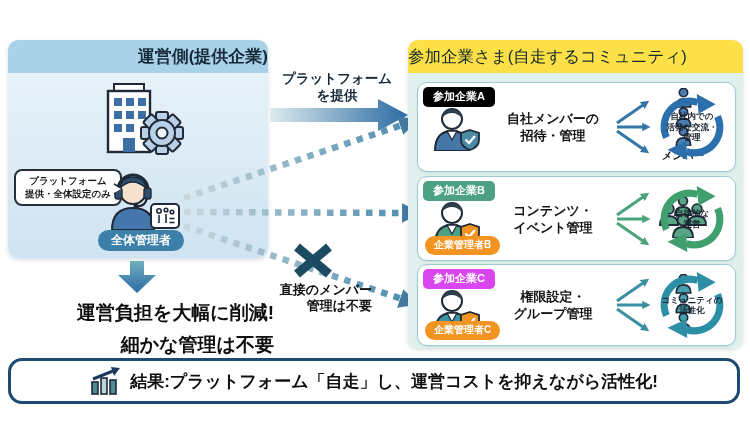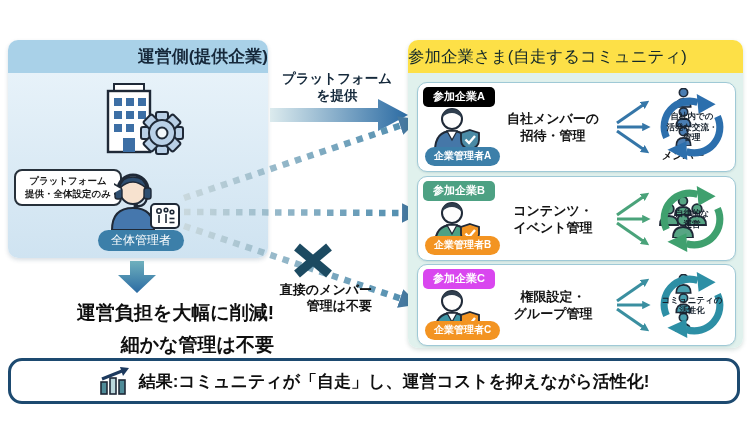--- a/index.html
+++ b/index.html
@@ -16,21 +16,21 @@
   .panel-left-body{position:relative;height:185px;background:linear-gradient(180deg,#e7f2f9,#cfe3f1);
               border-radius:0 0 10px 10px;}
   .bubble{position:absolute;left:6px;top:96px;width:100px;background:#fff;border:2px solid #26303a;
           border-radius:8px;padding:4px 2px;font-size:9.5px;line-height:12.5px;font-weight:bold;
           text-align:center;color:#1a1a1a;}
   .bubble:after{content:"";position:absolute;right:-10px;top:12px;border:6px solid transparent;
           border-left:10px solid #26303a;}
   .bubble:before{content:"";position:absolute;right:-5px;top:14px;border:4px solid transparent;
           border-left:7px solid #fff;z-index:1;}
   .admin-badge{position:absolute;left:90px;top:157px;width:86px;height:21px;line-height:21px;
-          background:#3c7fa9;border-radius:11px;color:#fff;font-size:12px;font-weight:normal;text-align:center;}
+          background:#3c7fa9;border-radius:11px;color:#fff;font-size:12px;font-weight:bold;text-align:center;}
   .benefit{position:absolute;left:0;top:297px;width:274px;text-align:right;
            font-size:19px;line-height:32px;font-weight:bold;color:#0f0f0f;}
 
   
   .provide-label{position:absolute;left:272px;top:70px;width:130px;text-align:center;
            font-size:13.5px;line-height:17px;font-weight:bold;color:#15293b;}
   .no-direct-label{position:absolute;left:250px;top:282px;width:122px;text-align:right;
            font-size:13px;line-height:16px;font-weight:bold;color:#101010;}
 
   
@@ -191,21 +191,20 @@
       <div class="card card-a">
         <span class="tag tag-a">参加企業A</span>
         <svg class="person-svg" width="50" height="44" viewBox="0 0 50 44">
           <circle cx="21" cy="12" r="10" fill="#fdfdfd" stroke="#1f2937" stroke-width="2"></circle>
           <path d="M11,11 Q12,2 21,2 Q30,2 31,11 Q26,6 21,6 Q15,6 11,11 Z" fill="#2f3e4e"></path>
           <path d="M4,44 Q4,24 21,24 Q38,24 38,44 Z" fill="#4577a8" stroke="#1f2937" stroke-width="2"></path>
           <polygon points="16,24 26,24 21,33" fill="#fff" stroke="#1f2937" stroke-width="1.3"></polygon>
           <path d="M39,23 L48,26 L48,33 Q48,40 39,43 Q30,40 30,33 L30,26 Z" fill="#4a8aa5" stroke="#1f2937" stroke-width="1.8"></path>
           <polyline points="34.5,32.5 38,36 44,29" fill="none" stroke="#fff" stroke-width="2.4"></polyline>
         </svg>
-        <span class="pill pill-a">企業管理者A</span>
         <div class="task pre">自社メンバーの
 招待・管理</div>
         <svg class="fan" width="36" height="54" viewBox="0 0 36 54">
           <defs>
               <marker id="m-a" viewBox="0 0 10 10" refX="1" refY="5" markerWidth="2.8" markerHeight="2.8" orient="auto">
             <path d="M0,0 L10,5 L0,10 Z" fill="#3576a8"></path>
               </marker>
             </defs>
           <g stroke="#3576a8" stroke-width="3" marker-end="url(#m-a)">
             <line x1="1" y1="23" x2="27" y2="5"></line>
@@ -351,16 +350,16 @@
   <div class="footer">
     <svg width="30" height="28" viewBox="0 0 30 28">
       <g stroke="#1f2937" stroke-width="1.6">
         <rect x="2" y="15" width="6" height="12" fill="#4f8b98"></rect>
         <rect x="11" y="11" width="6" height="16" fill="#b9d6db"></rect>
         <rect x="20" y="13" width="6" height="14" fill="#4f8b98"></rect>
       </g>
       <line x1="3" y1="12" x2="23" y2="4" stroke="#1d3a5e" stroke-width="3"></line>
       <polygon points="21,0 30,1 24,9" fill="#1d3a5e"></polygon>
     </svg>
-    <span class="footer-text">結果:コミュニティが「自走」し、運営コストを抑えながら活性化!</span>
+    <span class="footer-text">結果:プラットフォーム「自走」し、運営コストを抑えながら活性化!</span>
   </div>
 
 </div>
 
 </body></html>

